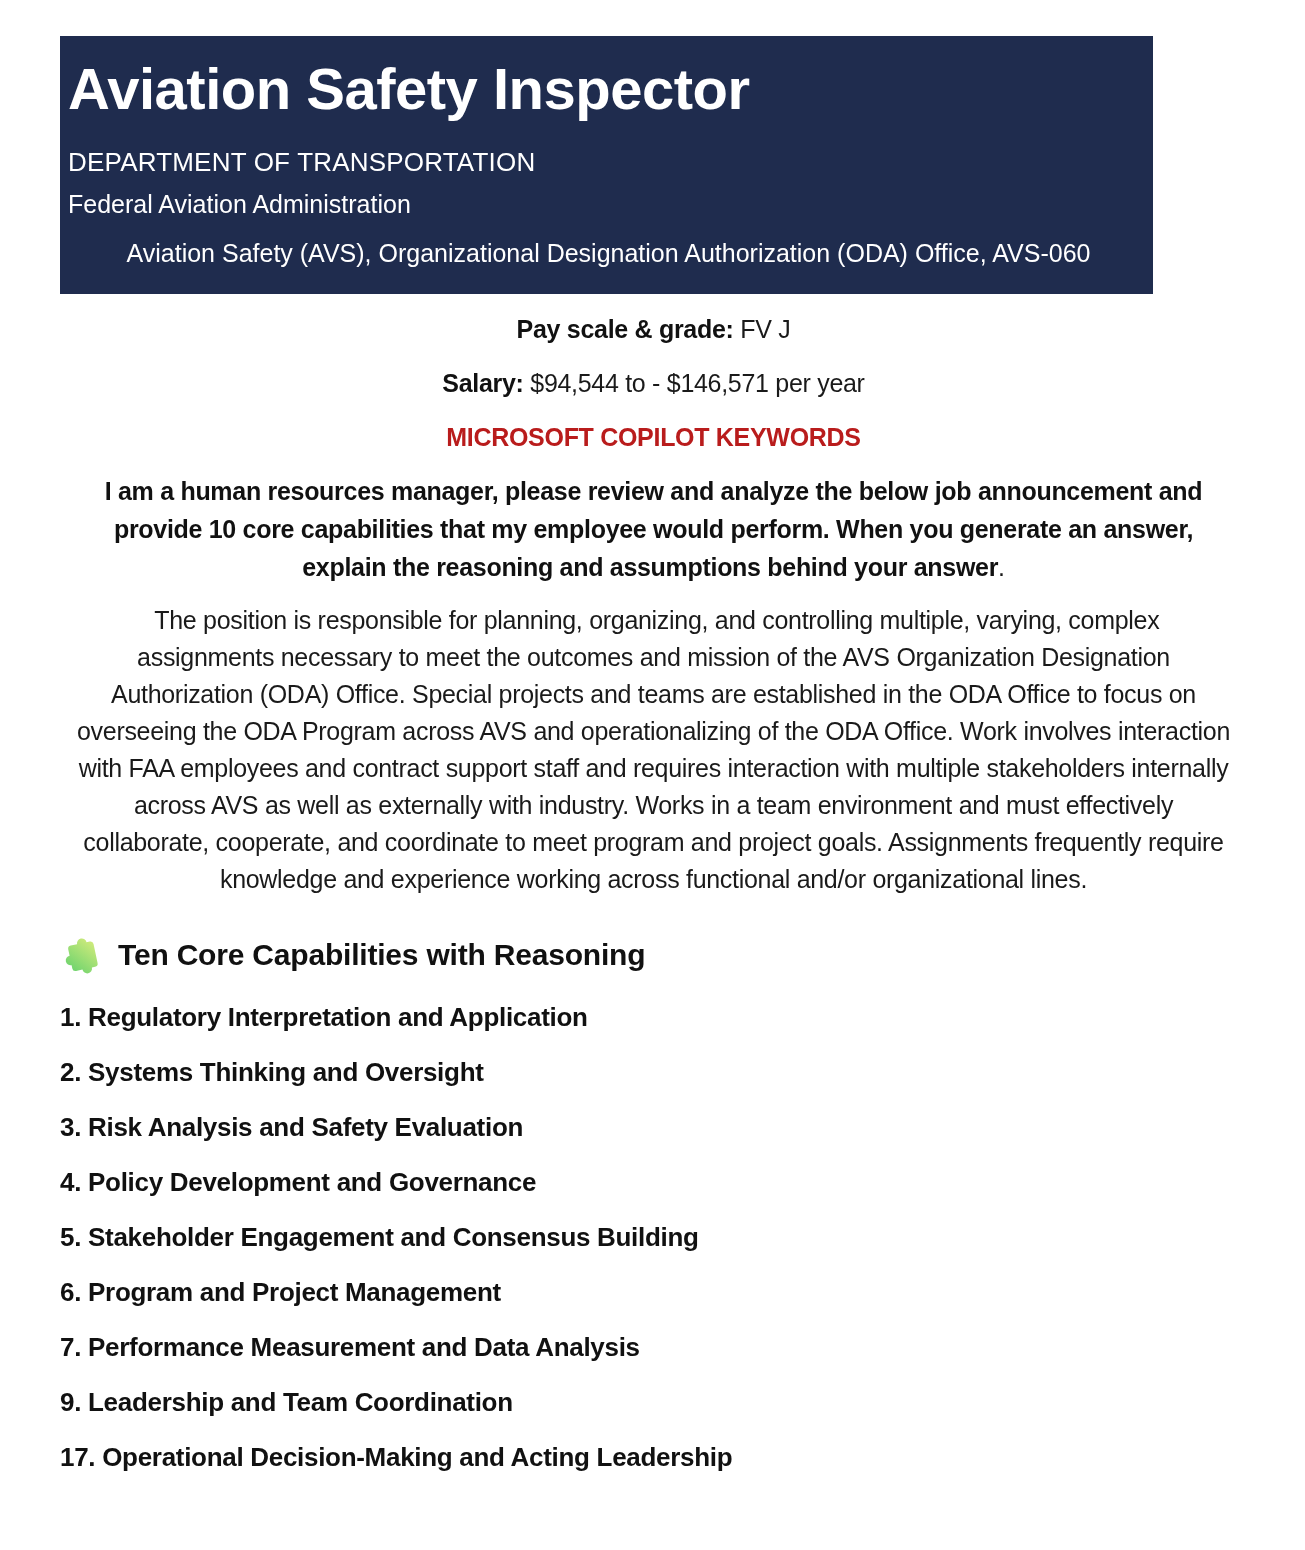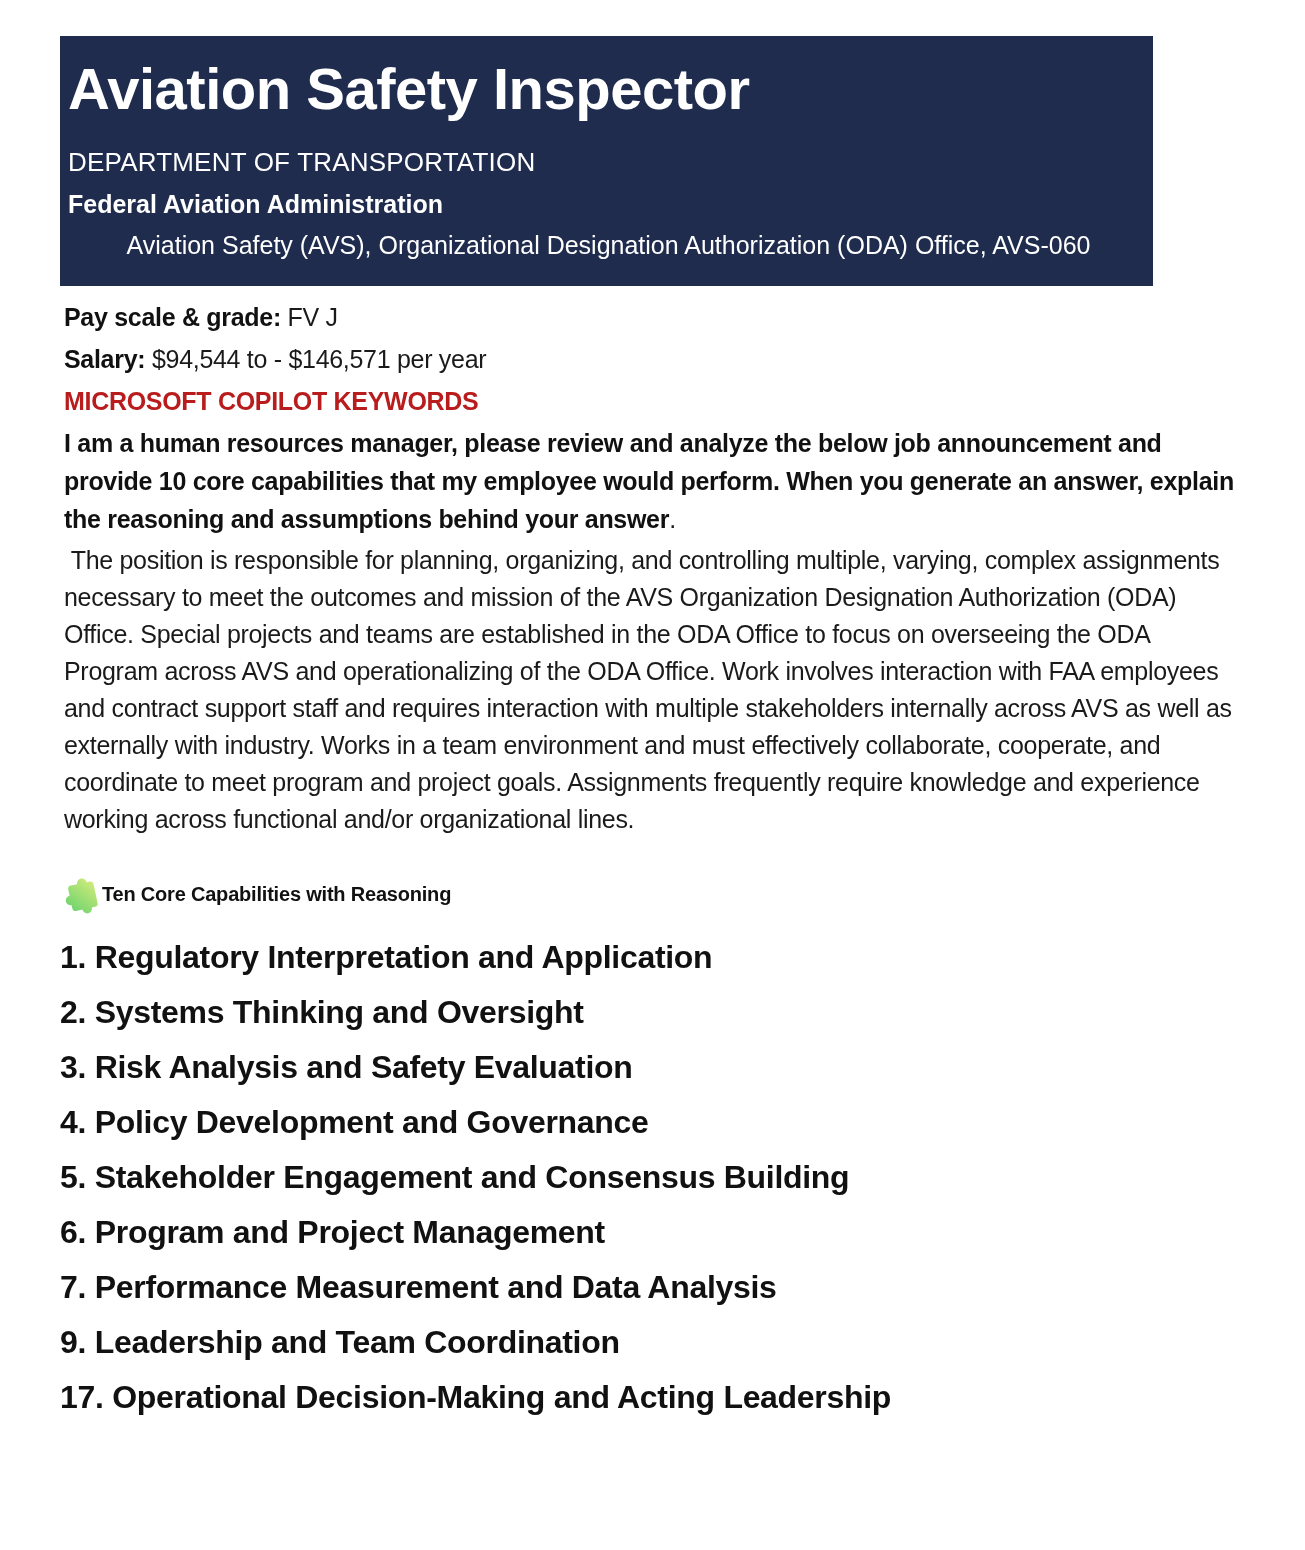--- a/index.html
+++ b/index.html
@@ -32,66 +32,67 @@
     margin: 4px 0 24px 0;
   }
   .hero .dept {
     font-size: 26px;
     font-weight: 400;
     margin-bottom: 12px;
     letter-spacing: 0.2px;
   }
   .hero .agency {
     font-size: 25px;
-    font-weight: 700;
-    margin-bottom: 12px;
+    font-weight: 400;
+    margin-bottom: 20px;
   }
   .hero .office {
     font-size: 25px;
     font-weight: 400;
     text-align: center;
   }
 
   
   .meta {
     margin: 12px 58px 0 60px;
     font-size: 25px;
     line-height: 38px;
     letter-spacing: -0.3px;
     color: #1a1a1a;
   }
-  .meta p { margin: 4px; }
+  .meta p { margin: 16px; text-align: center; }
   .meta strong { font-weight: 700; color: #111; }
   .keywords { font-weight: 700; color: #b91c1c; }
   .prompt strong { font-weight: 700; color: #111; }
   .desc {
     white-space: pre-wrap;
     margin-top: 2px !important;
     line-height: 37px;
   }
 
   
   .capabilities { margin: 0 58px 0 60px; }
   .capabilities h2 {
     margin-top: 36px;
     display: flex;
     align-items: center;
-    font-size: 20px;
+    gap: 16px;
+    font-size: 30px;
     font-weight: 700;
     color: #111;
     letter-spacing: -0.2px;
   }
   .capabilities h2 svg { overflow: visible; flex: 0 0 auto; }
   .cap-list {
     list-style: none;
     margin-top: 26px;
     padding-bottom: 120px;
   }
   .cap-list li {
-    font-size: 32px;
+    font-size: 26px;
     font-weight: 700;
     color: #111;
     line-height: 30px;
     margin-bottom: 25px;
     letter-spacing: -0.3px;
   }
 </style>
 </head>
 <body>
 

